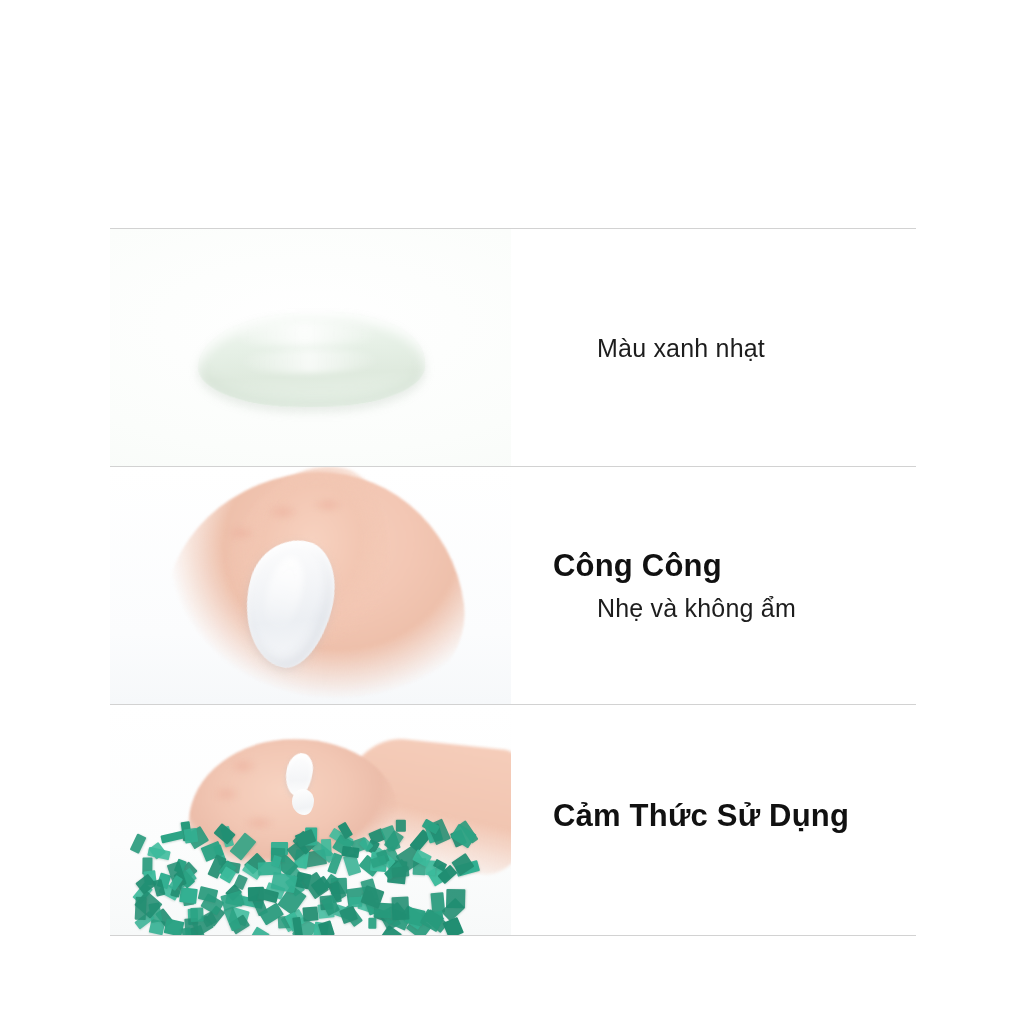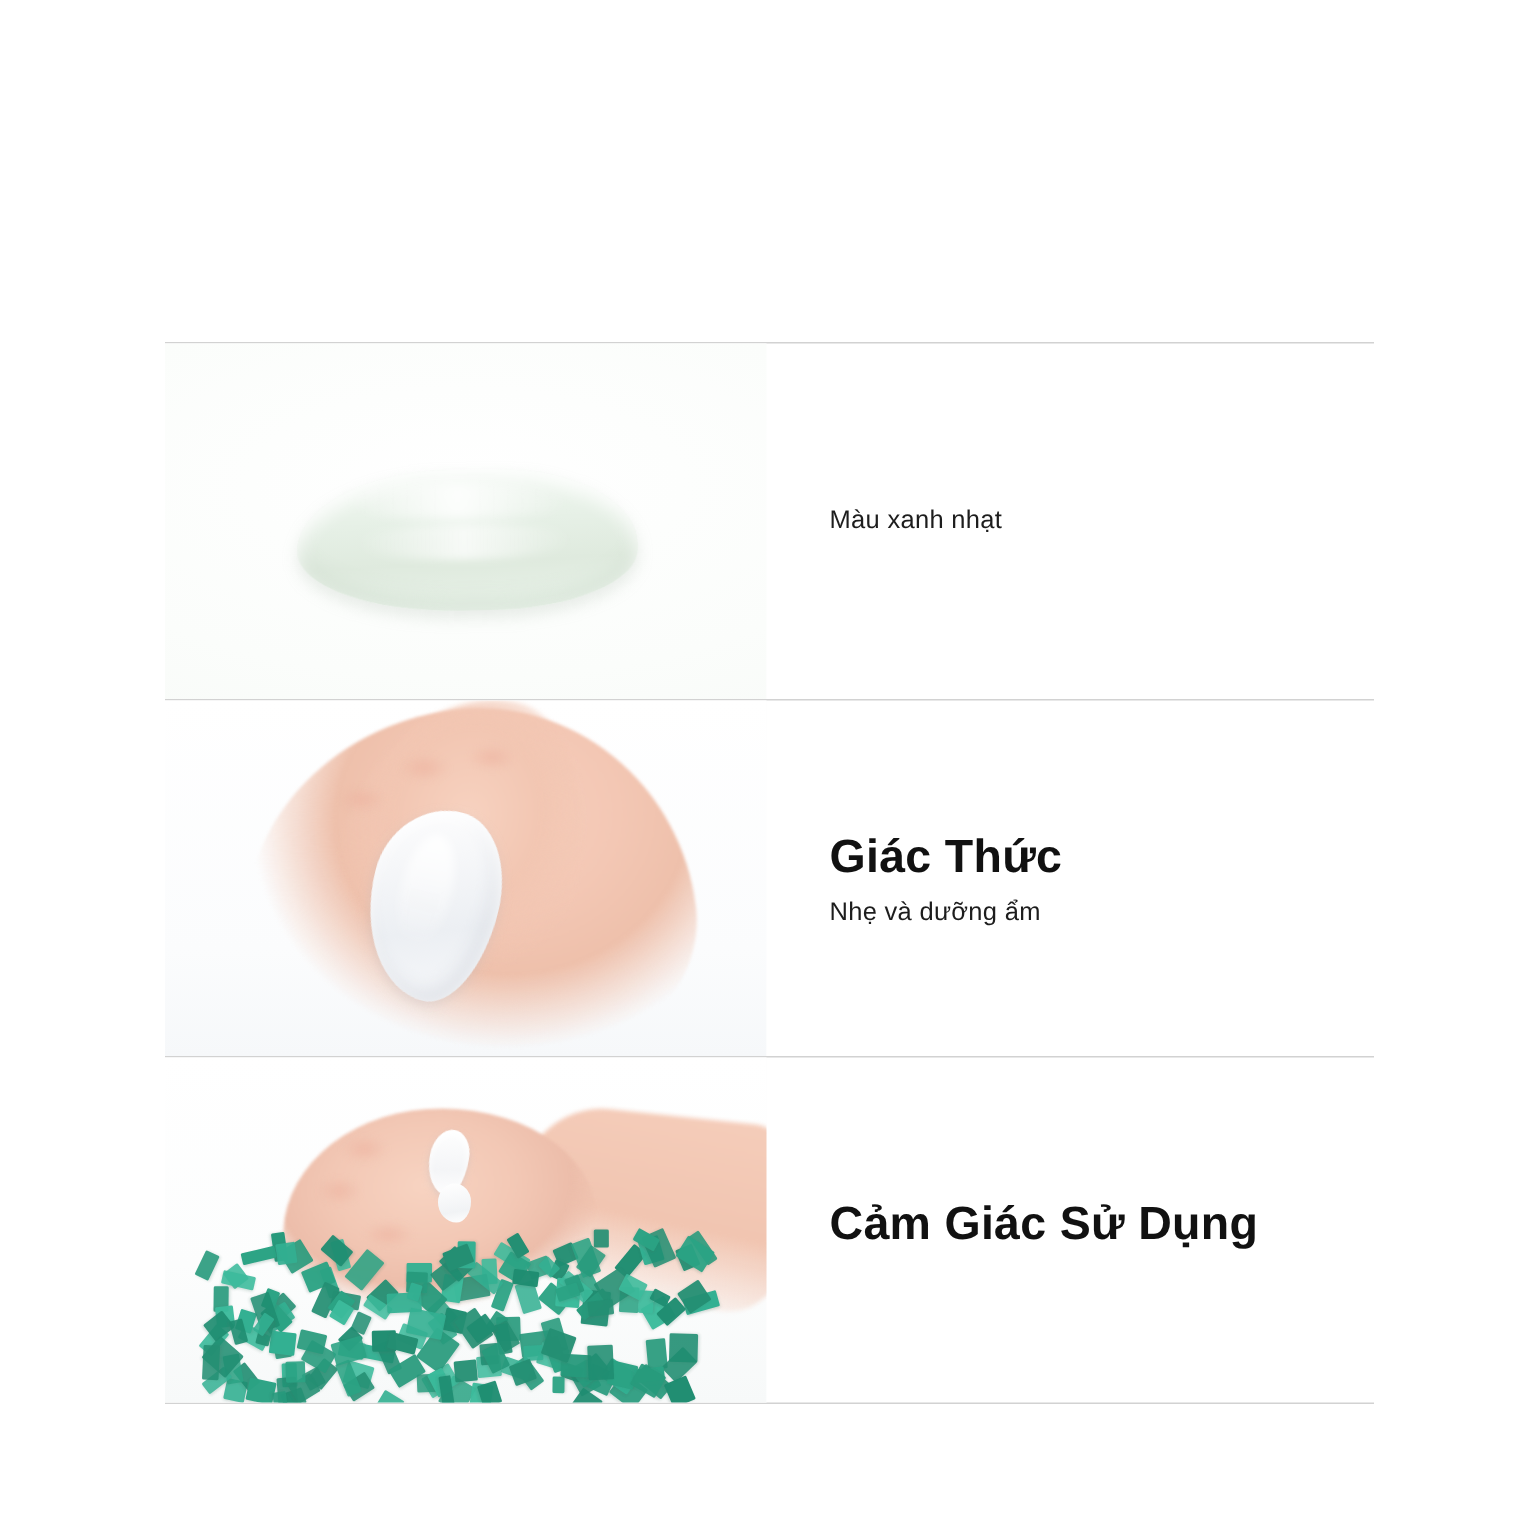--- a/index.html
+++ b/index.html
@@ -85,24 +85,25 @@
     font-weight: bold;
     font-size: 31px;
     letter-spacing: 0.2px;
     line-height: 1.18;
     margin-bottom: 8px;
     white-space: nowrap;
   }
   .cell-sub {
     color: #1d1d1d;
     font-weight: 300;
-    font-size: 17px;
+    font-size: 25px;
     letter-spacing: 0.2px;
     line-height: 1.2;
     white-space: nowrap;
+    margin-left: 44px;
   }
 
   
   .art1 {
     position: absolute;
     inset: 0;
     background:
       radial-gradient(120% 90% at 50% 40%, #ffffff 0%, #fbfdfb 60%, #f7faf7 100%);
   }
   .blob {
@@ -291,22 +292,22 @@
         <div class="art2">
           <div class="hand2"></div>
           <div class="hand2b"></div>
           <div class="knuckle" style="left:150px;top:32px;width:46px;height:26px;"></div>
           <div class="knuckle" style="left:196px;top:26px;width:44px;height:24px;"></div>
           <div class="knuckle" style="left:110px;top:54px;width:42px;height:24px;"></div>
           <div class="smear2"></div>
         </div>
       </div>
       <div class="cell-text">
-        <div class="cell-title">Giác Thức</div>
-        <div class="cell-sub">Nhẹ và dưỡng ẩm</div>
+        <div class="cell-title">Công Công</div>
+        <div class="cell-sub">Nhẹ và không ẩm</div>
       </div>
     </div>
 
     <div class="divider"></div>
 
     <div class="row row-h3">
       <div class="cell-image">
         <div class="art3">
           <div class="forearm"></div>
           <div class="fist"></div>
@@ -478,20 +479,20 @@
               <div class="confetti" style="left: 260.6px; top: 151.5px; width: 14.8px; height: 8.6px; background: rgb(43, 163, 132); transform: rotate(-17.9deg); box-shadow: rgba(70, 120, 105, 0.25) 0px 1px 2px; opacity: 0.93;"></div>
               <div class="confetti" style="left: 335.7px; top: 183.8px; width: 19.3px; height: 18.9px; background: rgb(31, 141, 113); transform: rotate(-88.6deg); box-shadow: rgba(70, 120, 105, 0.25) 0px 1px 2px; opacity: 0.89;"></div>
               <div class="confetti" style="left: 211.7px; top: 194.1px; width: 17.1px; height: 12.9px; background: rgb(39, 154, 124); transform: rotate(63.7deg); box-shadow: rgba(70, 120, 105, 0.25) 0px 1px 2px; opacity: 0.94;"></div>
               <div class="confetti" style="left: 18.5px; top: 134.4px; width: 17.5px; height: 9.5px; background: rgb(39, 154, 124); transform: rotate(-64.5deg); box-shadow: rgba(70, 120, 105, 0.25) 0px 1px 2px; opacity: 0.9;"></div>
               <div class="confetti" style="left: 175.6px; top: 220.2px; width: 23.7px; height: 8.2px; background: rgb(31, 141, 113); transform: rotate(81.7deg); box-shadow: rgba(70, 120, 105, 0.25) 0px 1px 2px; opacity: 0.92;"></div>
               <div class="confetti" style="left: 314.1px; top: 206.4px; width: 16px; height: 18.9px; background: rgb(39, 154, 124); transform: rotate(-60.4deg); box-shadow: rgba(70, 120, 105, 0.25) 0px 1px 2px; opacity: 0.93;"></div>
             </div>
         </div>
       </div>
       <div class="cell-text">
-        <div class="cell-title">Cảm Giác Sử Dụng</div>
+        <div class="cell-title">Cảm Thức Sử Dụng</div>
       </div>
     </div>
 
     <div class="divider"></div>
 
   </div>
 </div>
 
 </body></html>

